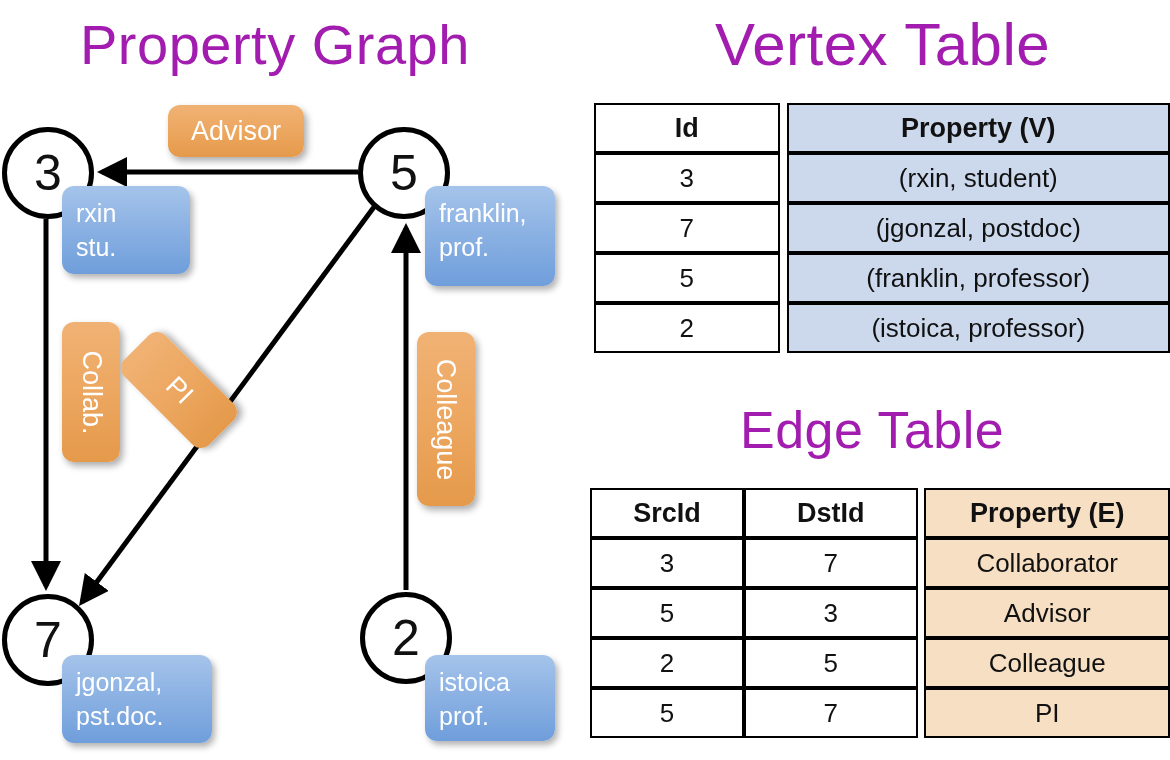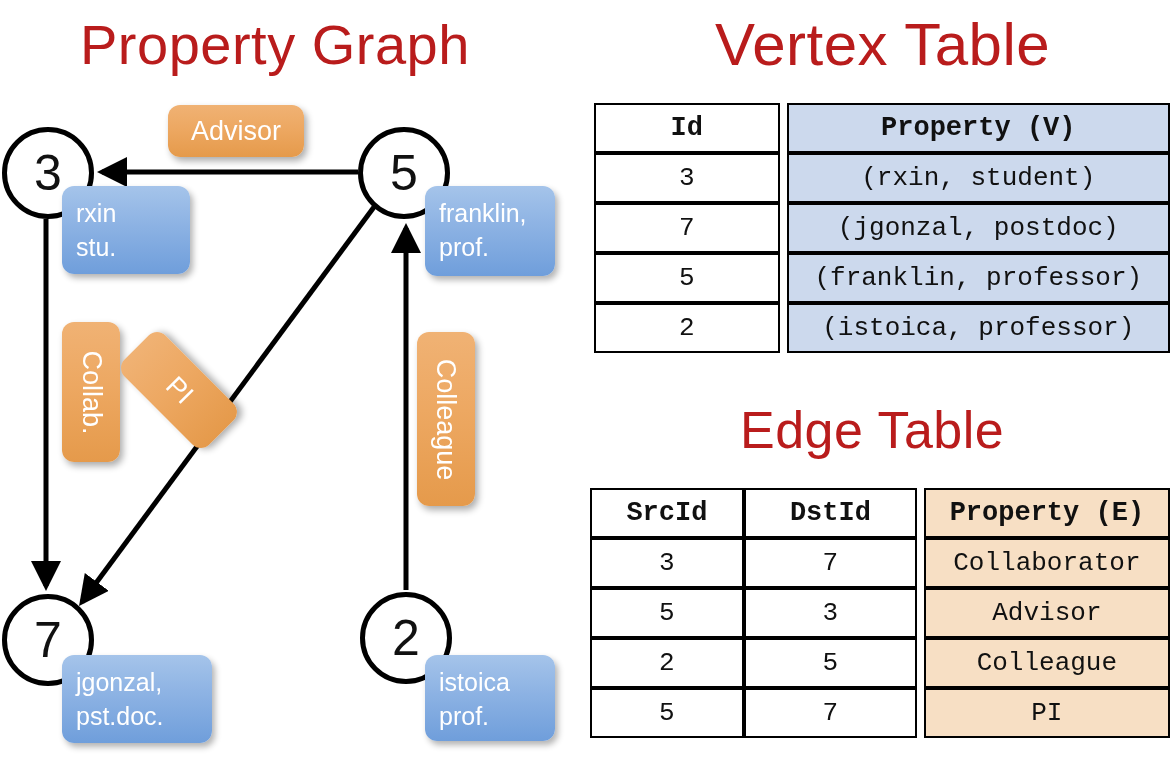--- a/index.html
+++ b/index.html
@@ -14,21 +14,21 @@
     overflow: hidden;
     font-family: "Liberation Sans", sans-serif;
     color: #000;
   }
 
   
   .title {
     position: absolute;
     font-family: "Liberation Sans", sans-serif;
     font-weight: 300;
-    color: #b91c1c;
+    color: #a21caf;
     white-space: nowrap;
     letter-spacing: 0.5px;
   }
   #graph-title   { left: 80px;  top: 12px;  font-size: 56px; }
   #vertex-title  { left: 715px; top: 10px;  font-size: 60px; }
   #edge-title    { left: 740px; top: 400px; font-size: 52px; text-align: center; }
 
   
   #graph-panel {
     position: absolute;
@@ -68,21 +68,21 @@
     box-shadow: 3px 4px 6px rgba(0,0,0,0.30);
     color: #ffffff;
     font-size: 25px;
     line-height: 34px;
     padding: 10px 0 0 14px;
     box-sizing: border-box;
     font-family: "Liberation Sans", sans-serif;
     font-weight: 400;
   }
   #box-rxin      { left: 62px;  top: 186px; width: 128px; height: 88px; }
-  #box-franklin  { left: 425px; top: 186px; width: 130px; height: 90px; }
+  #box-franklin  { left: 425px; top: 186px; width: 130px; height: 100px; }
   #box-jgonzal   { left: 62px;  top: 655px; width: 150px; height: 88px; }
   #box-istoica   { left: 425px; top: 655px; width: 130px; height: 86px; }
 
   
   .edge-label {
     position: absolute;
     border-radius: 12px;
     background: linear-gradient(to bottom, #f0b274 0%, #eda862 45%, #e59a4b 100%);
     box-shadow: 3px 4px 7px rgba(0,0,0,0.33);
     color: #ffffff;
@@ -112,21 +112,21 @@
     left: 150px; top: 330px; width: 58px; height: 120px;
     transform: rotate(-45deg);
   }
   #label-pi .vtext { transform: rotate(90deg); }
 
   
   .tbl {
     position: absolute;
     border-collapse: separate;
     border-spacing: 0;
-    font-family: Liberation Mono, monospace;
+    font-family: Liberation Sans, sans-serif;
   }
   .tbl td {
     border: 2px solid #000;
     text-align: center;
     font-size: 26px;
     font-weight: 300;
     color: #111;
     padding: 0;
     height: 46px;
     background: #ffffff;

